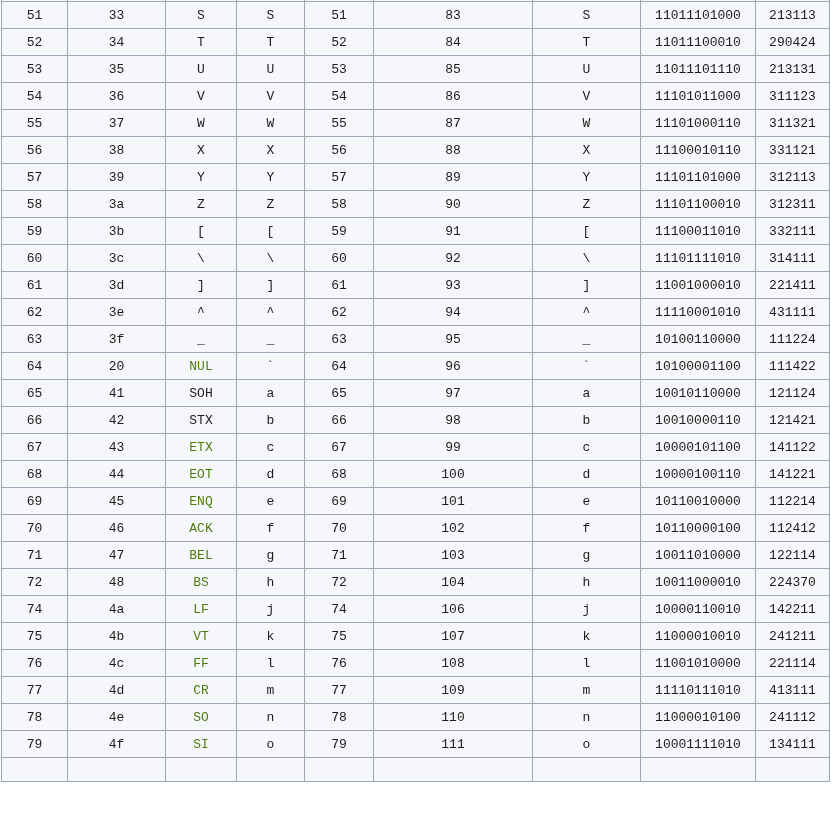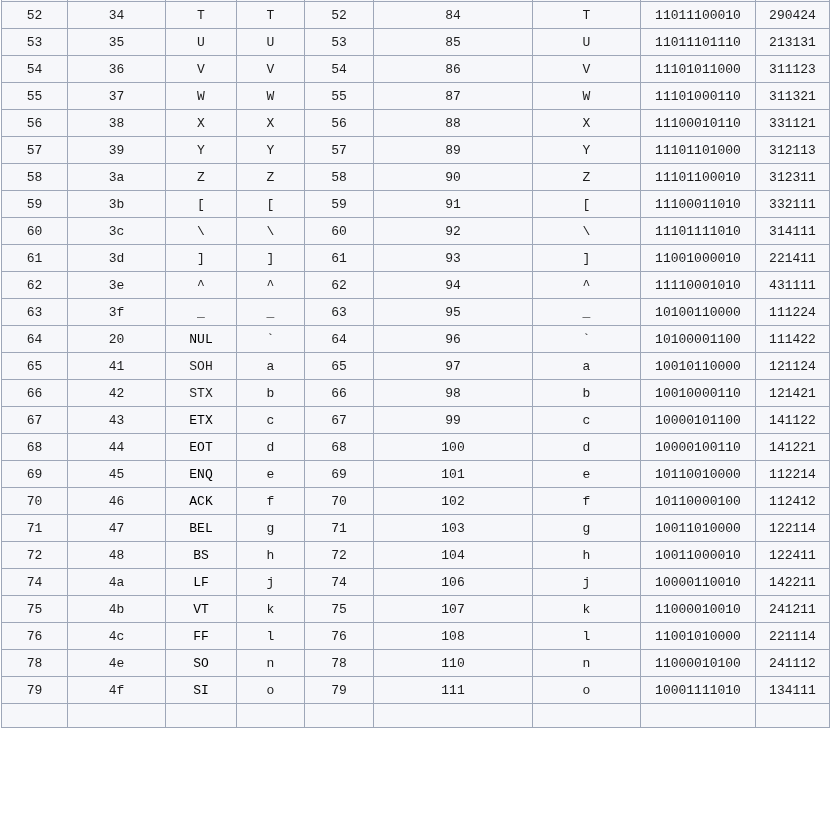--- a/index.html
+++ b/index.html
@@ -31,21 +31,21 @@
     font-family: "Liberation Mono", "DejaVu Sans Mono", monospace;
     font-size: 13px;
     color: #1c1c1c;
     overflow: hidden;
     white-space: nowrap;
   }
   table.code-table tr.cut-row td {
     height: 23px;
   }
   .link {
-    color: #000000;
+    color: #4d7c0f;
     text-decoration: none;
     cursor: pointer;
   }
 </style>
 </head>
 <body>
 
 <div class="table-viewport">
   <table class="code-table">
     <colgroup>
@@ -65,20 +65,31 @@
         <td></td>
         <td></td>
         <td></td>
         <td></td>
         <td></td>
         <td></td>
         <td></td>
         <td></td>
       </tr>
 
+      <tr>
+          <td><span>51</span></td>
+          <td><span>33</span></td>
+          <td><span>S</span></td>
+          <td><span>S</span></td>
+          <td><span>51</span></td>
+          <td><span>83</span></td>
+          <td><span>S</span></td>
+          <td><span>11011101000</span></td>
+          <td><span>213113</span></td>
+        </tr>
         <tr>
           <td><span>52</span></td>
           <td><span>34</span></td>
           <td><span>T</span></td>
           <td><span>T</span></td>
           <td><span>52</span></td>
           <td><span>84</span></td>
           <td><span>T</span></td>
           <td><span>11011100010</span></td>
           <td><span>290424</span></td>
@@ -294,21 +305,21 @@
         </tr>
         <tr>
           <td><span>72</span></td>
           <td><span>48</span></td>
           <td><span class="link">BS</span></td>
           <td><span>h</span></td>
           <td><span>72</span></td>
           <td><span>104</span></td>
           <td><span>h</span></td>
           <td><span>10011000010</span></td>
-          <td><span>122411</span></td>
+          <td><span>224370</span></td>
         </tr>
         <tr>
           <td><span>74</span></td>
           <td><span>4a</span></td>
           <td><span class="link">LF</span></td>
           <td><span>j</span></td>
           <td><span>74</span></td>
           <td><span>106</span></td>
           <td><span>j</span></td>
           <td><span>10000110010</span></td>
@@ -330,20 +341,31 @@
           <td><span>4c</span></td>
           <td><span class="link">FF</span></td>
           <td><span>l</span></td>
           <td><span>76</span></td>
           <td><span>108</span></td>
           <td><span>l</span></td>
           <td><span>11001010000</span></td>
           <td><span>221114</span></td>
         </tr>
         <tr>
+          <td><span>77</span></td>
+          <td><span>4d</span></td>
+          <td><span class="link">CR</span></td>
+          <td><span>m</span></td>
+          <td><span>77</span></td>
+          <td><span>109</span></td>
+          <td><span>m</span></td>
+          <td><span>11110111010</span></td>
+          <td><span>413111</span></td>
+        </tr>
+        <tr>
           <td><span>78</span></td>
           <td><span>4e</span></td>
           <td><span class="link">SO</span></td>
           <td><span>n</span></td>
           <td><span>78</span></td>
           <td><span>110</span></td>
           <td><span>n</span></td>
           <td><span>11000010100</span></td>
           <td><span>241112</span></td>
         </tr>

